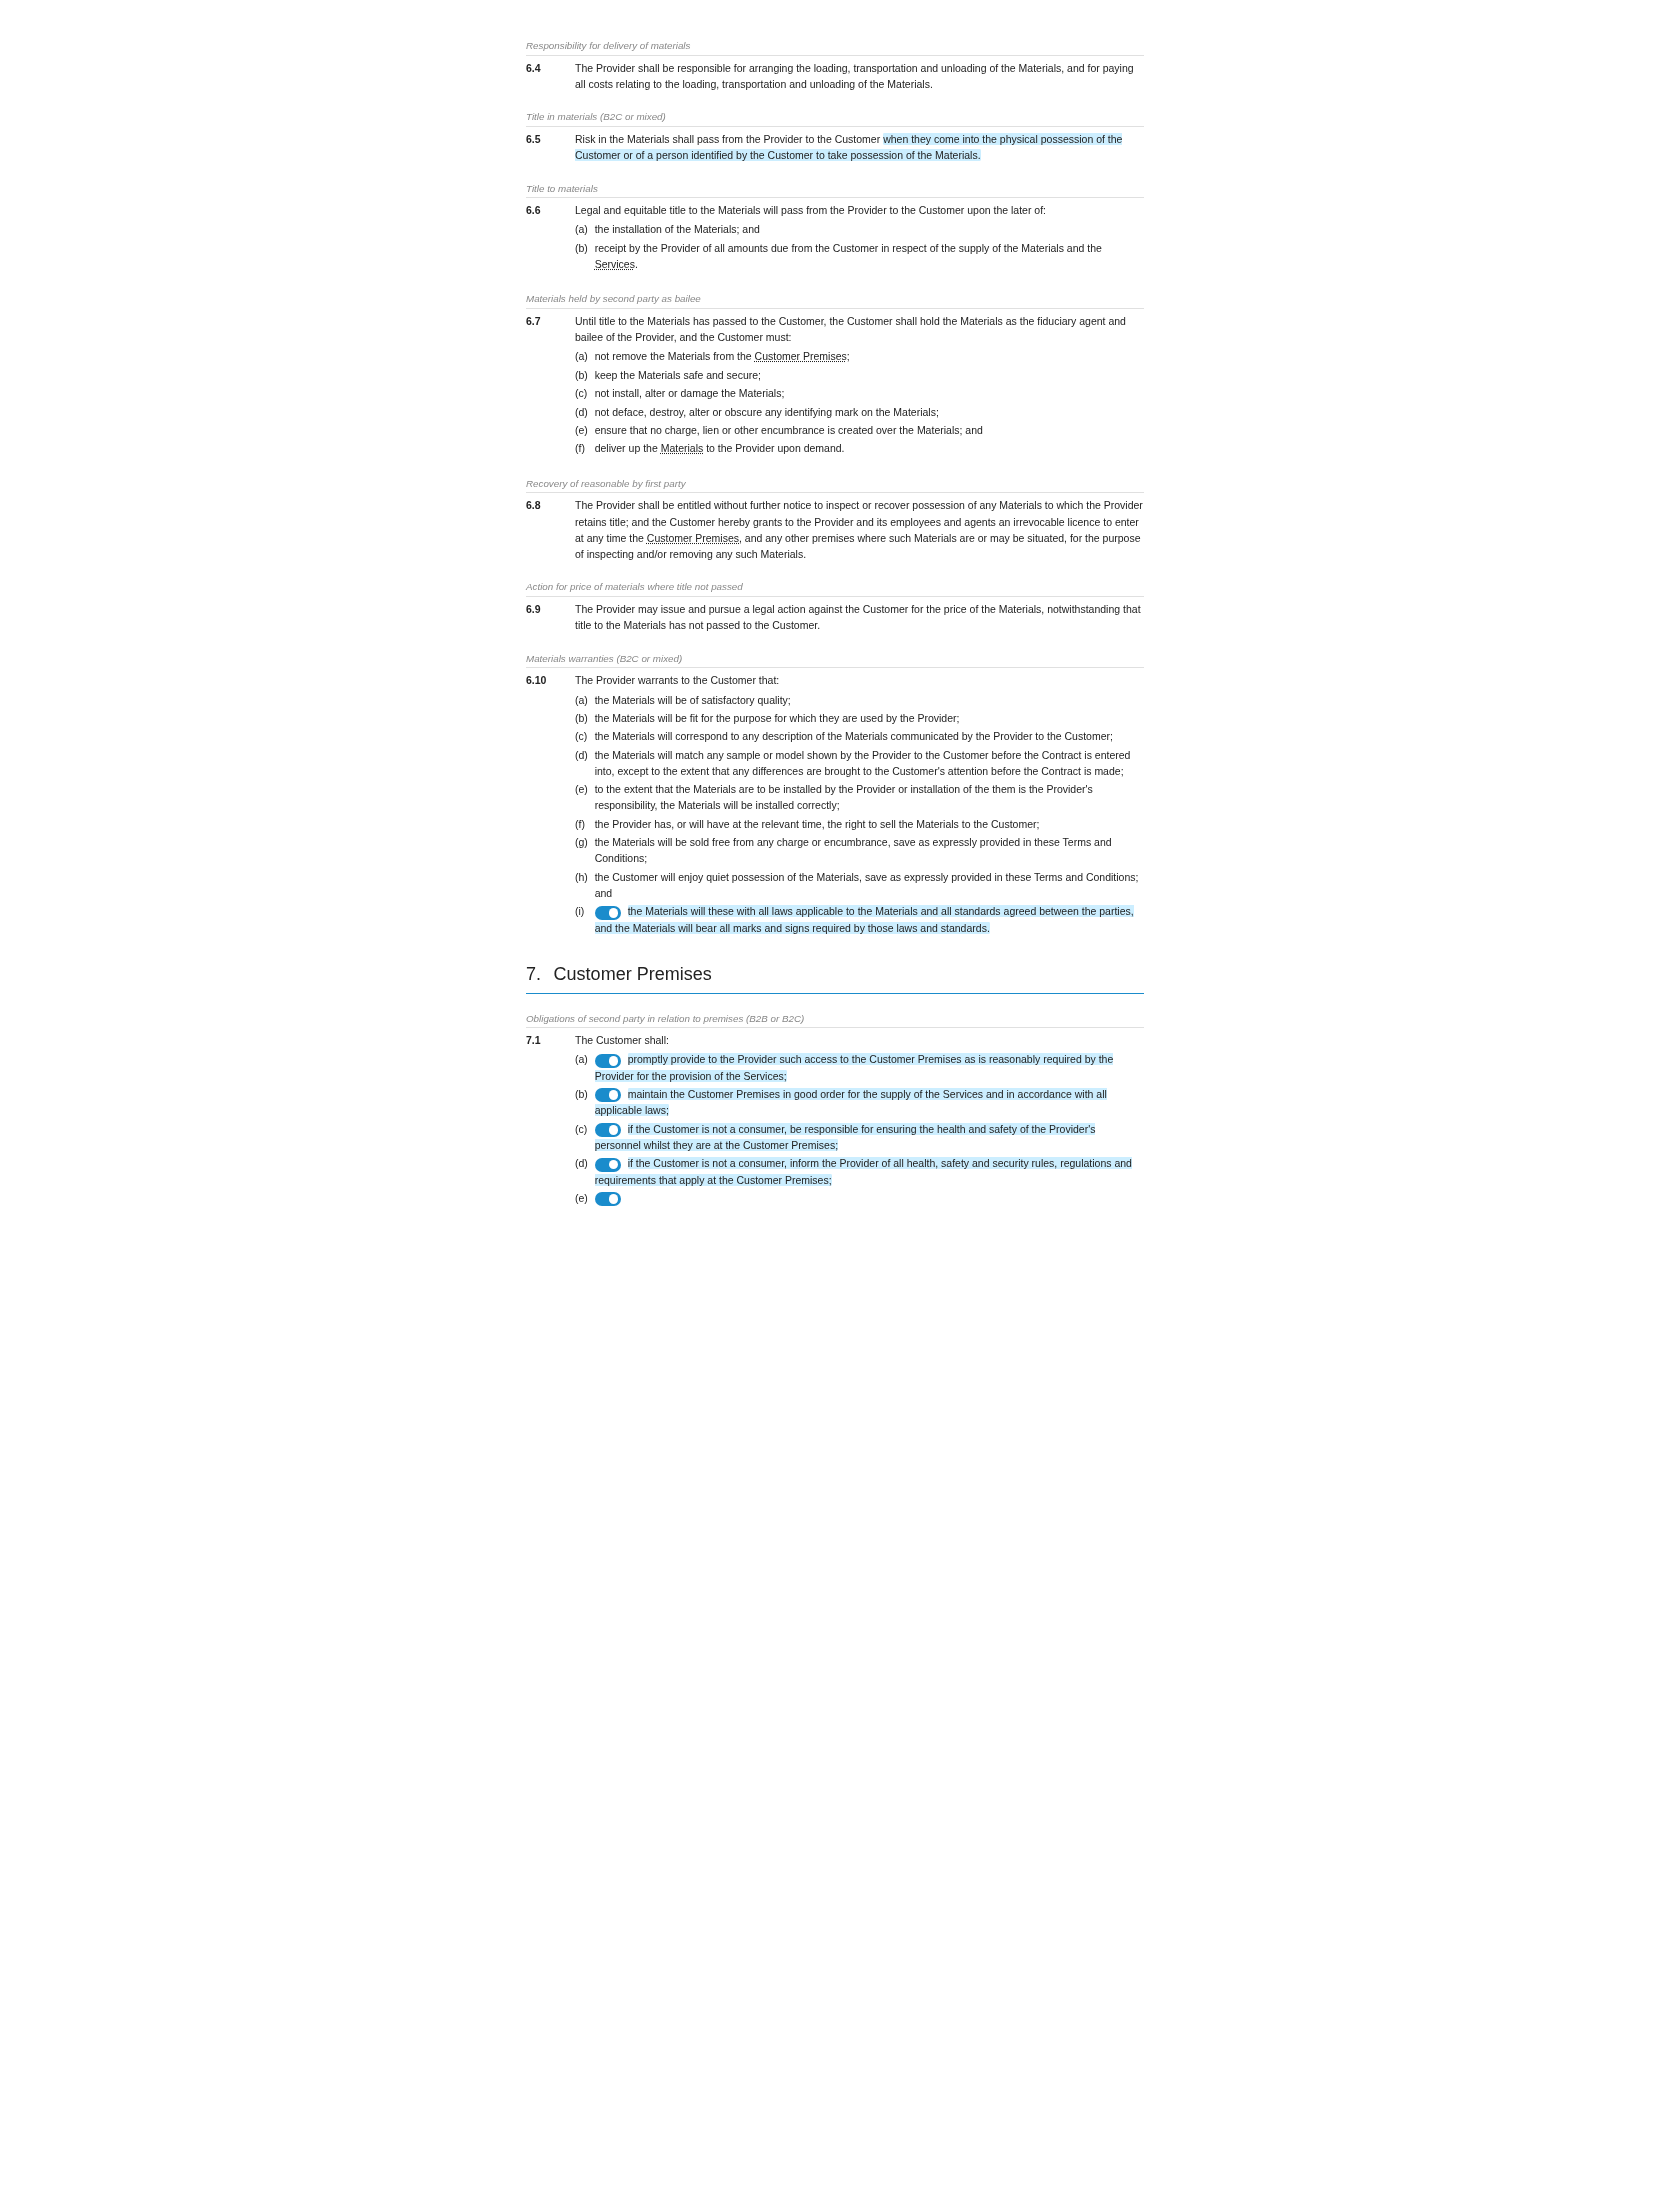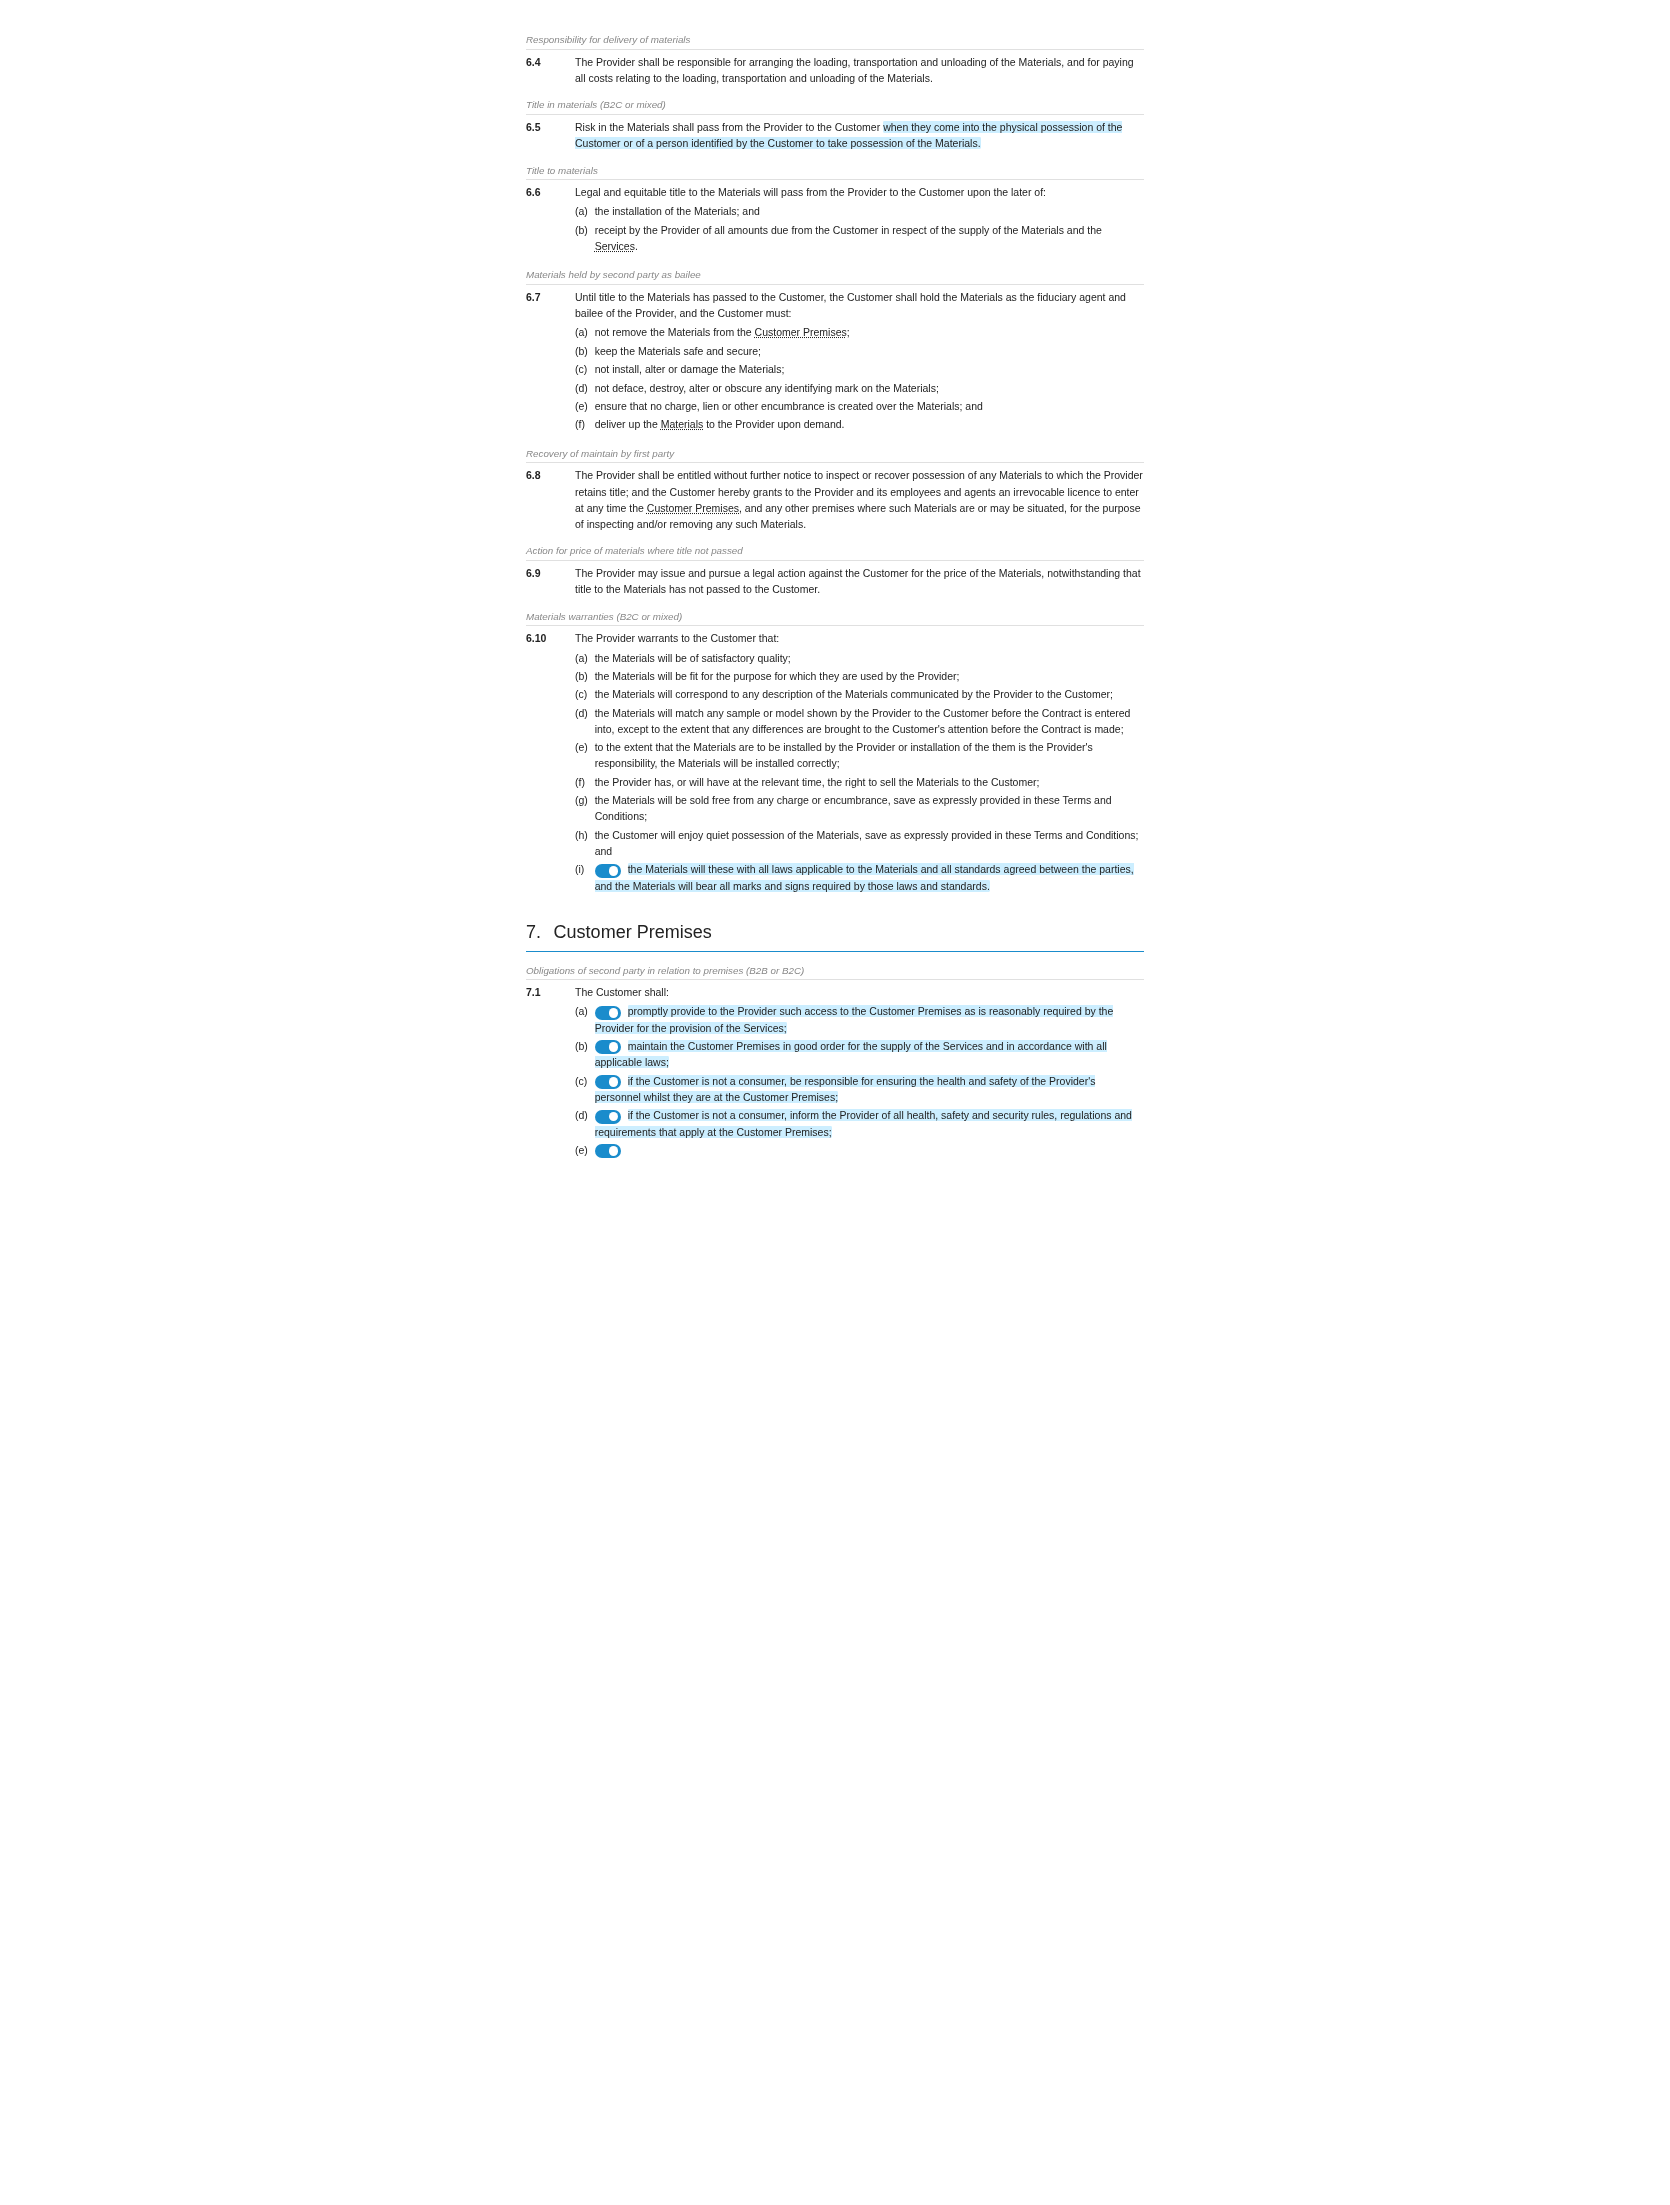--- a/index.html
+++ b/index.html
@@ -10,21 +10,21 @@
       color: #222;
       background: #fff;
       padding: 21px 42px 42px 42px;
       max-width: 702px;
       margin: 0 auto;
     }
     .section-heading-italic {
       color: #888;
       font-style: italic;
       font-size: 9.8px;
-      margin-top: 11px;
+      margin-top: 17px;
       margin-bottom: 2.8px;
       border-bottom: 0.7px solid #e0e0e0;
       padding-bottom: 1.4px;
     }
     .clause-row {
       display: flex;
       margin-bottom: 5.6px;
       margin-top: 4.2px;
     }
     .clause-num {
@@ -167,21 +167,21 @@
         <li>
           <span class="sub-label">(f)</span>
           <span class="sub-text">deliver up the <span class="underline-dotted">Materials</span> to the Provider upon demand.</span>
         </li>
       </ul>
     </div>
   </div>
 </div>
 
 <div>
-  <p class="section-heading-italic">Recovery of maintain by first party</p>
+  <p class="section-heading-italic">Recovery of reasonable by first party</p>
 
   <div class="clause-row">
     <div class="clause-num">6.8</div>
     <div class="clause-content">
       The Provider shall be entitled without further notice to inspect or recover possession of any Materials to which the Provider retains title; and the Customer hereby grants to the Provider and its employees and agents an irrevocable licence to enter at any time the <span class="underline-dotted">Customer Premises</span>, and any other premises where such Materials are or may be situated, for the purpose of inspecting and/or removing any such Materials.
     </div>
   </div>
 </div>
 
 <div>

